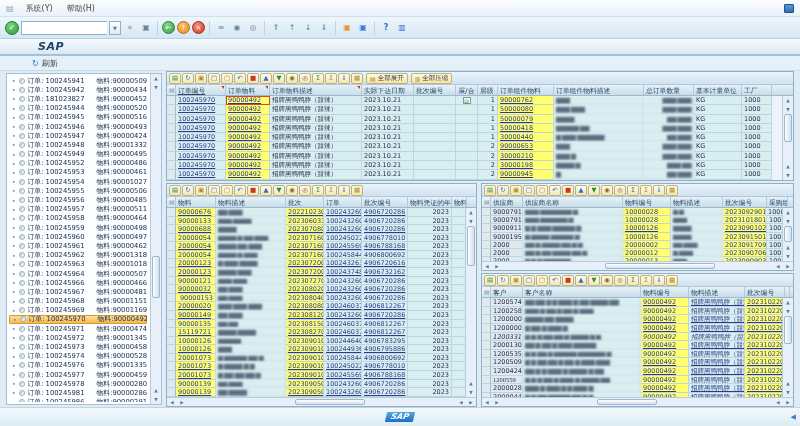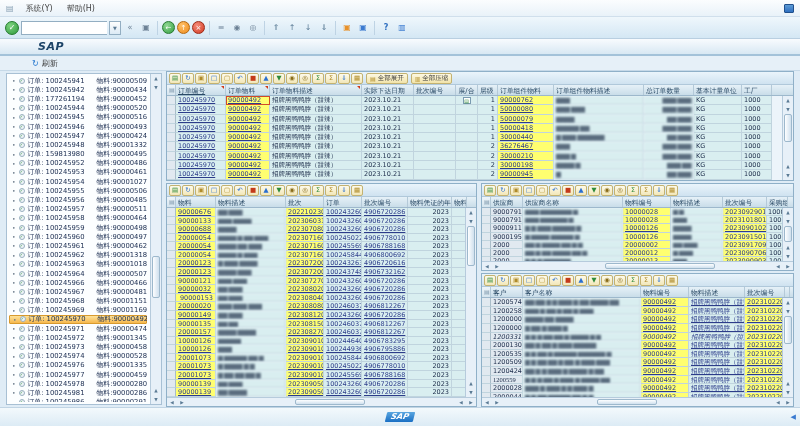--- a/index.html
+++ b/index.html
@@ -166,21 +166,21 @@
         </div>
         <div class="titem">
           <span class="bullet">•</span>
           <span class="oicn">✓</span>
           <span class="t1">订单: 100245942</span>
           <span class="t2">物料:90000434</span>
         </div>
         <div class="titem">
           <span class="bullet">•</span>
           <span class="oicn">✓</span>
-          <span class="t1">订单: 177261194</span>
+          <span class="t1">订单: 181023827</span>
           <span class="t2">物料:90000452</span>
         </div>
         <div class="titem">
           <span class="bullet">•</span>
           <span class="oicn">✓</span>
           <span class="t1">订单: 100245944</span>
           <span class="t2">物料:90000520</span>
         </div>
         <div class="titem">
           <span class="bullet">•</span>
@@ -202,21 +202,21 @@
         </div>
         <div class="titem">
           <span class="bullet">•</span>
           <span class="oicn">✓</span>
           <span class="t1">订单: 100245948</span>
           <span class="t2">物料:90001332</span>
         </div>
         <div class="titem">
           <span class="bullet">•</span>
           <span class="oicn">✓</span>
-          <span class="t1">订单: 159813980</span>
+          <span class="t1">订单: 100245949</span>
           <span class="t2">物料:90000495</span>
         </div>
         <div class="titem">
           <span class="bullet">•</span>
           <span class="oicn">✓</span>
           <span class="t1">订单: 100245952</span>
           <span class="t2">物料:90000486</span>
         </div>
         <div class="titem">
           <span class="bullet">•</span>
@@ -505,21 +505,21 @@
         </div>
         <div class="rrow" style="height: 9.3px;">
           <span class="cell sel" style="width: 9px;"></span>
           <span class="cell lnk" style="width: 50px; line-height: 7.3px;">100245970</span>
           <span class="cell key lnk" style="width: 44px; line-height: 7.3px;">90000492</span>
           <span class="cell " style="width: 92px; line-height: 7.3px;">招牌黑鸭鸭脖（甜辣）</span>
           <span class="cell " style="width: 52px; line-height: 7.3px;">2023.10.21</span>
           <span class="cell " style="width: 42px; line-height: 7.3px;"></span>
           <span class="cell icn" style="width: 22px; line-height: 7.3px;"></span>
           <span class="cell num" style="width: 20px; line-height: 7.3px;">2</span>
-          <span class="cell key lnk" style="width: 56px; line-height: 7.3px;">36276467</span>
+          <span class="cell key lnk" style="width: 56px; line-height: 7.3px;">90000653</span>
           <span class="cell blur" style="width: 90px; line-height: 7.3px;">▆▆▆</span>
           <span class="cell blur num" style="width: 50px; line-height: 7.3px;">▆▆▆ ▆▆▆</span>
           <span class="cell " style="width: 48px; line-height: 7.3px;">KG</span>
           <span class="cell " style="width: 30px; line-height: 7.3px;">1000</span>
         </div>
         <div class="rrow" style="height: 9.3px;">
           <span class="cell sel" style="width: 9px;"></span>
           <span class="cell lnk" style="width: 50px; line-height: 7.3px;">100245970</span>
           <span class="cell key lnk" style="width: 44px; line-height: 7.3px;">90000492</span>
           <span class="cell " style="width: 92px; line-height: 7.3px;">招牌黑鸭鸭脖（甜辣）</span>
@@ -739,21 +739,21 @@
           <span class="cell key lnk" style="width: 40px; line-height: 6.59px;">90000135</span>
           <span class="cell blur" style="width: 70px; line-height: 6.59px;">▆▆ ▆▆</span>
           <span class="cell key lnk" style="width: 38px; line-height: 6.59px;">2023081501</span>
           <span class="cell lnk" style="width: 38px; line-height: 6.59px;">100246037</span>
           <span class="cell lnk" style="width: 46px; line-height: 6.59px;">4906812267</span>
           <span class="cell num" style="width: 44px; line-height: 6.59px;">2023</span>
           <span class="cell " style="width: 15px; line-height: 6.59px;"></span>
         </div>
         <div class="rrow" style="height: 8.59px;">
           <span class="cell sel" style="width: 9px;"></span>
-          <span class="cell key lnk" style="width: 40px; line-height: 6.59px;">20000157</span>
+          <span class="cell key lnk" style="width: 40px; line-height: 6.59px;">15119721</span>
           <span class="cell blur" style="width: 70px; line-height: 6.59px;">▆▆▆▆ ▆▆▆▆</span>
           <span class="cell key lnk" style="width: 38px; line-height: 6.59px;">2023082703</span>
           <span class="cell lnk" style="width: 38px; line-height: 6.59px;">100246037</span>
           <span class="cell lnk" style="width: 46px; line-height: 6.59px;">4906812267</span>
           <span class="cell num" style="width: 44px; line-height: 6.59px;">2023</span>
           <span class="cell " style="width: 15px; line-height: 6.59px;"></span>
         </div>
         <div class="rrow" style="height: 8.59px;">
           <span class="cell sel" style="width: 9px;"></span>
           <span class="cell key lnk" style="width: 40px; line-height: 6.59px;">10000126</span>

